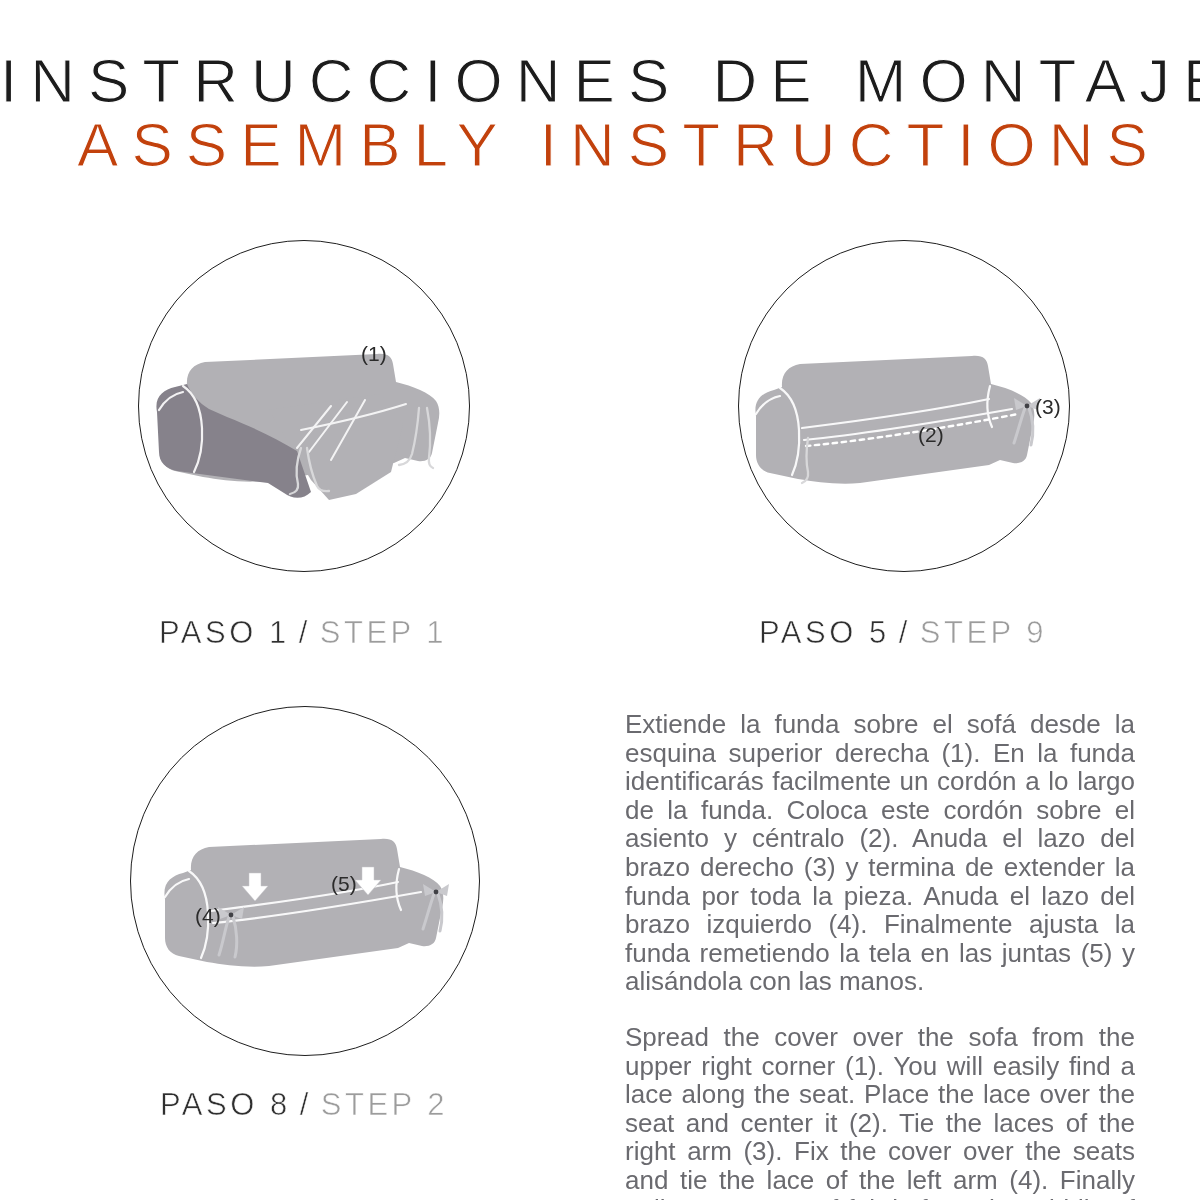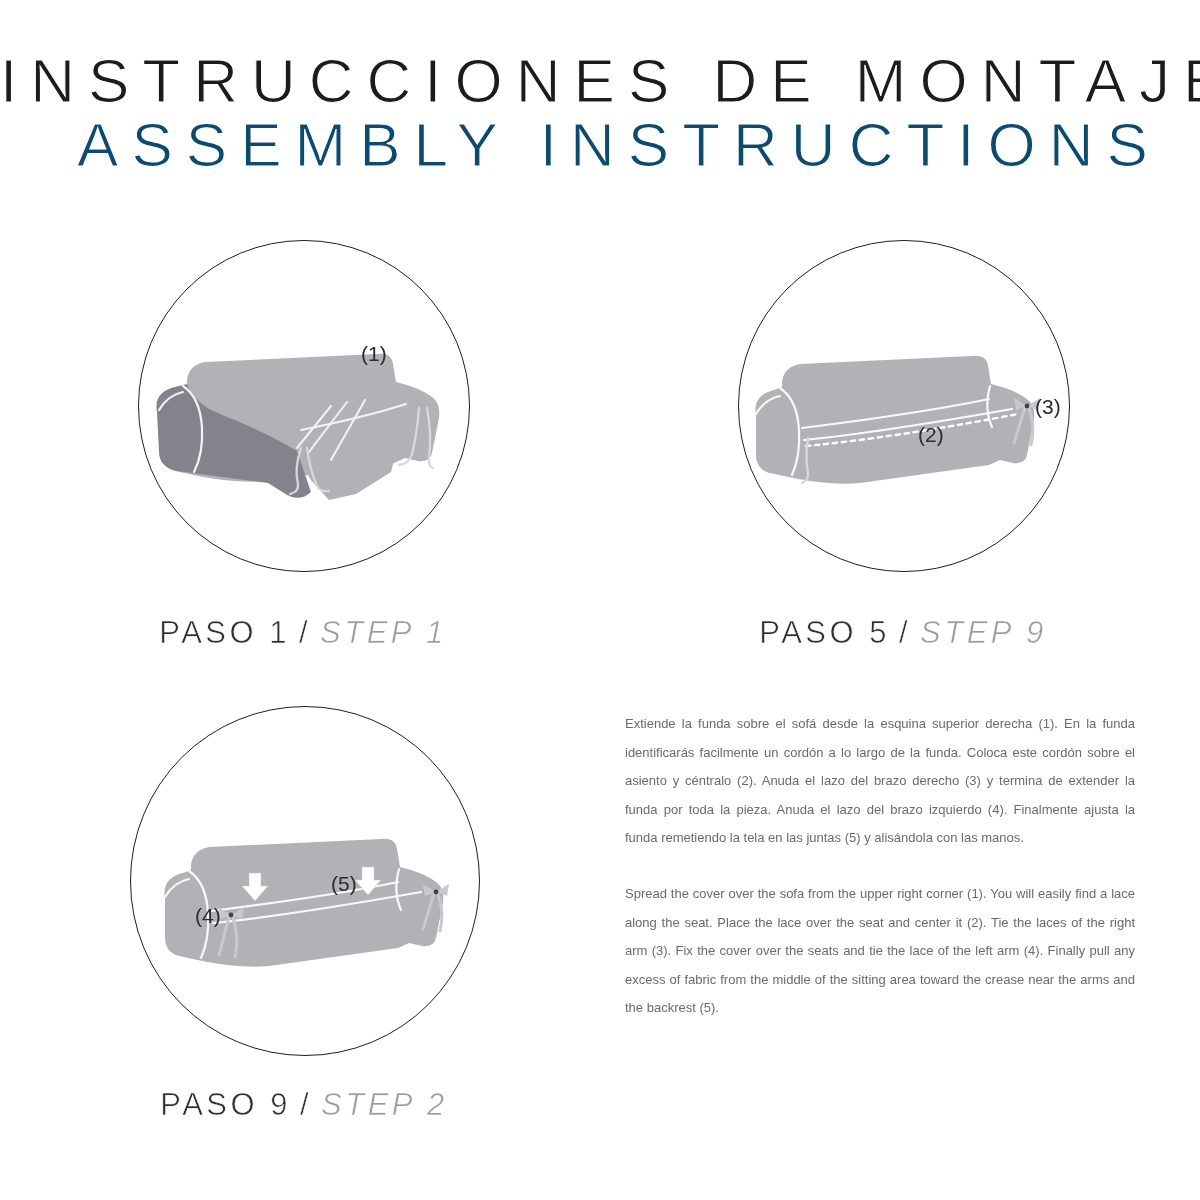--- a/index.html
+++ b/index.html
@@ -7,44 +7,44 @@
     position:relative;width:1200px;height:1200px;background:#ffffff;overflow:hidden;
     font-family:"Liberation Sans",sans-serif;
   }
   
   .title{position:absolute;top:50px;left:0;width:1200px;text-align:center;}
   .title-line{
     font-size:62px;line-height:62px;letter-spacing:13px;white-space:nowrap;
     font-weight:300;-webkit-text-stroke:1.1px #ffffff;
   }
   .title-line.l1{color:#1c1c1c;}
-  .title-line.l2{color:#0c4a6e;margin-top:2px;padding-left:38px;}
+  .title-line.l2{color:#c2410c;margin-top:2px;padding-left:38px;}
   
   .circle{
     position:absolute;border:1.5px solid #1f1f1f;border-radius:50%;
     background:#ffffff;
   }
   .sofa-svg{position:absolute;}
   .callout{
     position:absolute;font-size:21px;color:#2b2b2b;line-height:22px;
     font-family:"Liberation Sans",sans-serif;white-space:nowrap;
   }
   
   .step-label{
     position:absolute;text-align:center;white-space:nowrap;
     font-size:31px;letter-spacing:3.5px;line-height:34px;
     -webkit-text-stroke:0.6px #ffffff;
   }
   .step-label .es{color:#2f2f2f;text-align:right;}
   .step-label .sep{color:#2f2f2f;margin:0 9px;}
-  .step-label .en{color:#9c9c9c;font-style:italic;}
+  .step-label .en{color:#9c9c9c;}
   
   .instructions{position:absolute;left:625px;top:710px;width:510px;}
   .instructions p{
-    margin:0;color:#6a6a6f;font-size:13px;line-height:28.6px;
+    margin:0;color:#6a6a6f;font-size:26px;line-height:28.6px;
     text-align:justify;
   }
   .instructions p.en{margin-top:27px;}
 </style>
 </head>
 <body>
 
 <div class="page">
 
   <div class="title">
@@ -160,21 +160,21 @@
     <span class="callout" style="left:200px;top:166px;">(5)</span>
   </div>
 
   <div class="step-label" style="left:138px;top:616px;width:330px;">
     <span class="es">PASO 1</span><span class="sep">/</span><span class="en">STEP 1</span>
   </div>
   <div class="step-label" style="left:738px;top:616px;width:330px;">
     <span class="es">PASO 5</span><span class="sep">/</span><span class="en">STEP 9</span>
   </div>
   <div class="step-label" style="left:130px;top:1088px;width:348px;">
-    <span class="es">PASO 9</span><span class="sep">/</span><span class="en">STEP 2</span>
+    <span class="es">PASO 8</span><span class="sep">/</span><span class="en">STEP 2</span>
   </div>
 
   <div class="instructions">
     <p class="es">Extiende la funda sobre el sofá desde la esquina superior derecha (1). En la funda identificarás facilmente un cordón a lo largo de la funda. Coloca este cordón sobre el asiento y céntralo (2). Anuda el lazo del brazo derecho (3) y termina de extender la funda por toda la pieza. Anuda el lazo del brazo izquierdo (4). Finalmente ajusta la funda remetiendo la tela en las juntas (5) y alisándola con las manos.</p>
     <p class="en">Spread the cover over the sofa from the upper right corner (1). You will easily find a lace along the seat. Place the lace over the seat and center it (2). Tie the laces of the right arm (3). Fix the cover over the seats and tie the lace of the left arm (4). Finally pull any excess of fabric from the middle of the sitting area toward the crease near the arms and the backrest (5).</p>
   </div>
 
 </div>
 
 </body></html>

